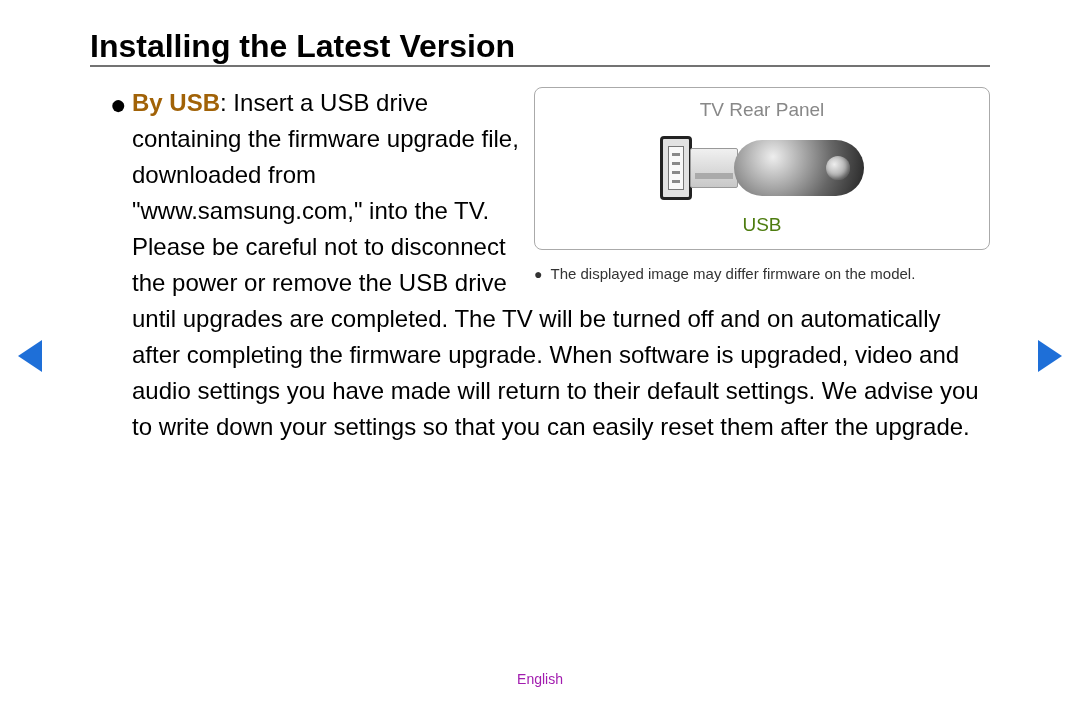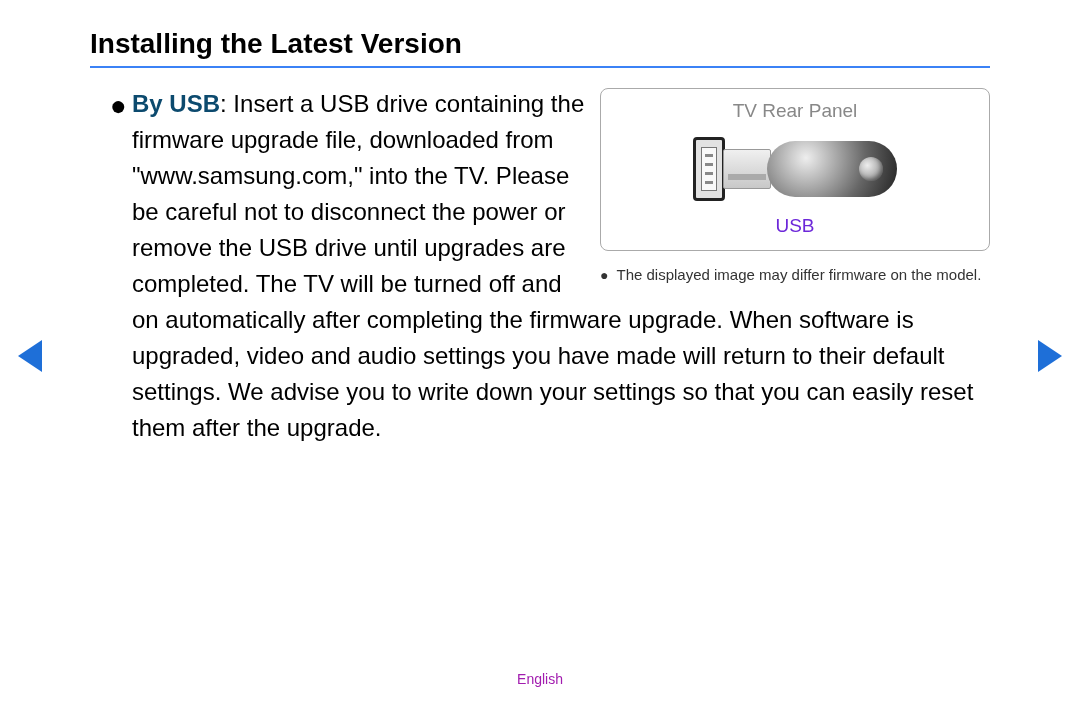--- a/index.html
+++ b/index.html
@@ -12,24 +12,24 @@
       height: 705px;
       font-family: Arial, Helvetica, sans-serif;
       background: #fff;
       position: relative;
       color: #000;
     }
     .content {
       padding: 28px 90px 0 90px;
     }
     .page-title {
-      font-size: 28px;
+      font-size: 32px;
       font-weight: bold;
-      border-bottom: 2px solid #3b82f6;
-      padding-bottom: 6px;
+      border-bottom: 2px solid #737373;
+      padding-bottom: 0;
       margin-bottom: 18px;
     }
     .main-area {
       position: relative;
     }
     .text-col {
       font-size: 24px;
       line-height: 1.5;
       padding-left: 42px;
     }
@@ -37,26 +37,26 @@
       display: block;
     }
     .bullet-dot {
       position: absolute;
       left: 20px;
       top: 2px;
       font-size: 28px;
       line-height: 1.3;
     }
     .method-label {
-      color: #0c4a6e;
+      color: #a16207;
       font-weight: bold;
     }
     .float-box {
       float: right;
-      width: 390px;
+      width: 456px;
       margin-left: 12px;
       margin-top: 2px;
       margin-bottom: 8px;
     }
     .diagram-box {
       border: 1px solid #aaa;
       border-radius: 8px;
       padding: 8px 10px 10px 10px;
       text-align: center;
     }
@@ -125,21 +125,21 @@
     }
     .usb-body:after{
       content:"";
       position:absolute;
       right:14px;top:50%;transform:translateY(-50%);
       width:24px;height:24px;border-radius:50%;
       background:radial-gradient(circle at 35% 35%, #eee,#777);
       box-shadow: inset -2px -2px 4px rgba(0,0,0,.4);
     }
     .diagram-caption {
-      color: #6d28d9;
+      color: #4d7c0f;
       font-size: 19px;
       margin-top: 8px;
     }
     .note-row {
       display: flex;
       align-items: flex-start;
       gap: 8px;
       margin-top: 14px;
       color: #333;
       font-size: 15px;

